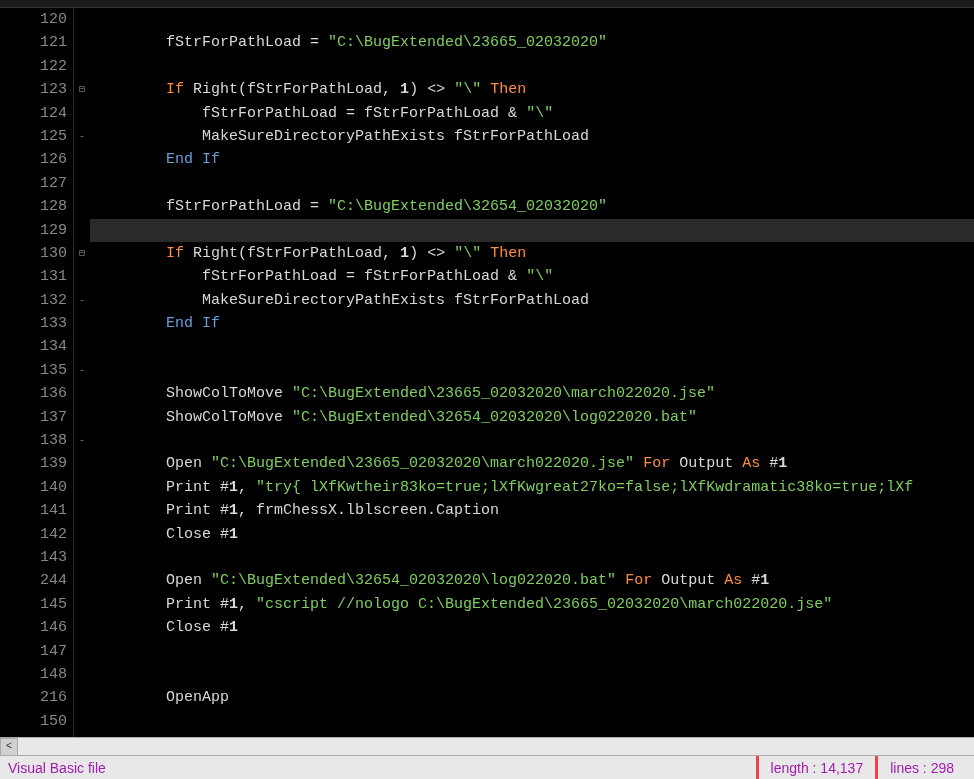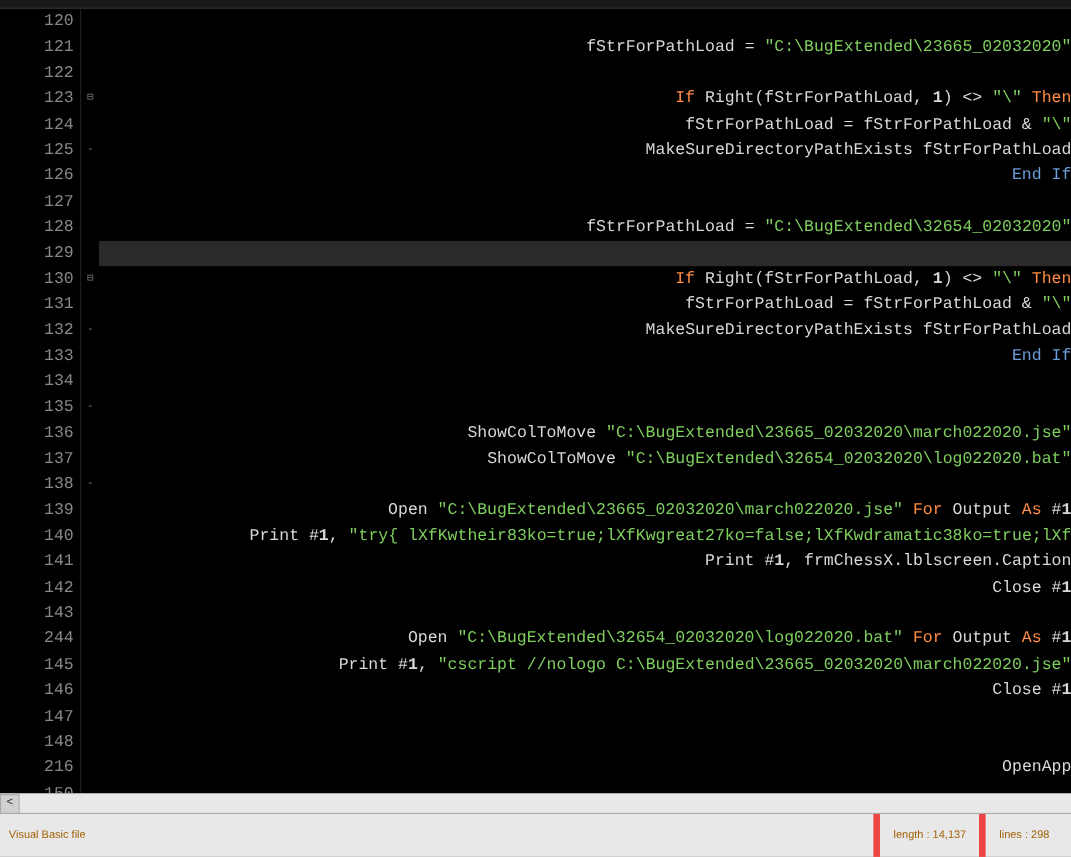--- a/index.html
+++ b/index.html
@@ -56,21 +56,20 @@
     background: #000000;
     line-height: 23.4px;
     white-space: pre;
     font-size: 15px;
     overflow: hidden;
     position: relative;
   }
   .code-line {
     height: 23.4px;
     padding-left: 4px;
-    text-align: right;
   }
   .current-line {
     background: #2a2a2a;
   }
   .tok-normal { color: #d8d8d8; }
   .tok-keyword { color: #ff8c42; }
   .tok-string { color: #7fcf5f; }
   .tok-number { color: #d8d8d8; font-weight: bold; }
   .tok-op { color: #d8d8d8; }
   .tok-end { color: #6b9dd8; }
@@ -93,32 +92,32 @@
     justify-content: center;
     border: 1px solid #aaa;
     cursor: pointer;
   }
   .hscroll-track {
     flex: 1;
     height: 18px;
     background: #e8e8e8;
   }
   .statusbar {
-    height: 40px;
+    height: 24px;
     background: #e8e8e8;
-    color: #a16207;
+    color: #a21caf;
     font-family: "Segoe UI", Arial, sans-serif;
-    font-size: 10px;
+    font-size: 14px;
     display: flex;
     align-items: center;
     padding: 0 8px;
     border-top: 1px solid #aaa;
   }
   .statusbar .spacer { flex: 1; }
-  .statusbar .cell { padding: 0 12px; border-left: 6px solid #ef4444; height: 100%; display: flex; align-items: center; }
+  .statusbar .cell { padding: 0 12px; border-left: 3px solid #ef4444; height: 100%; display: flex; align-items: center; }
   .statusbar .cell:first-child { border-left: none; padding-left: 0; }
 </style>
 </head>
 <body>
 
 <div class="tab-bar"></div>
 
 <div class="editor-area">
   <div class="gutter" id="gutter">
       <div>120</div>

